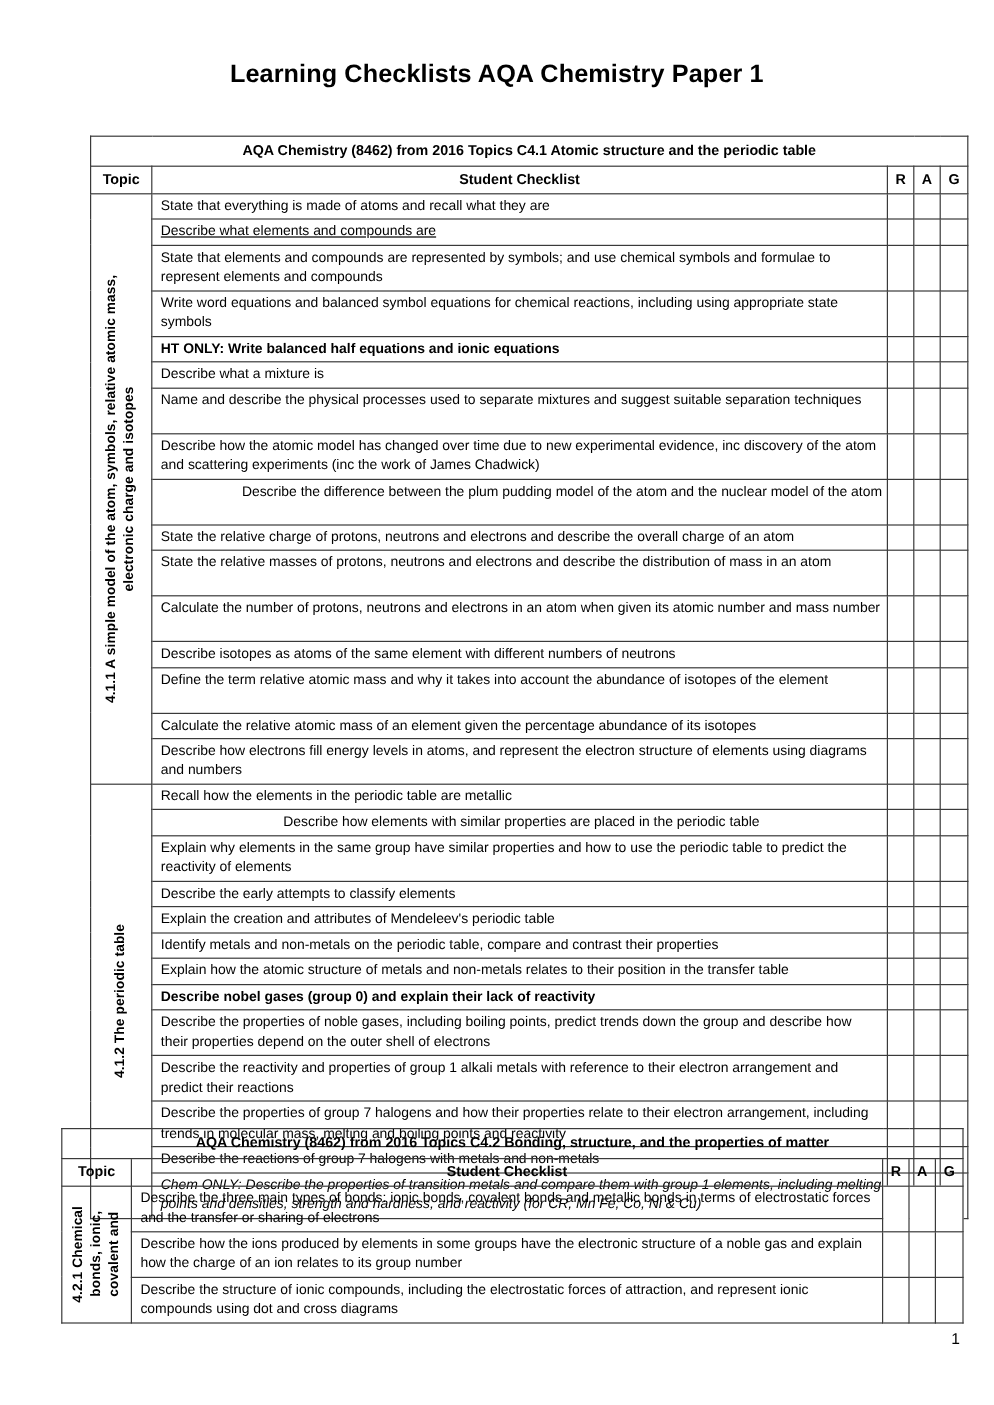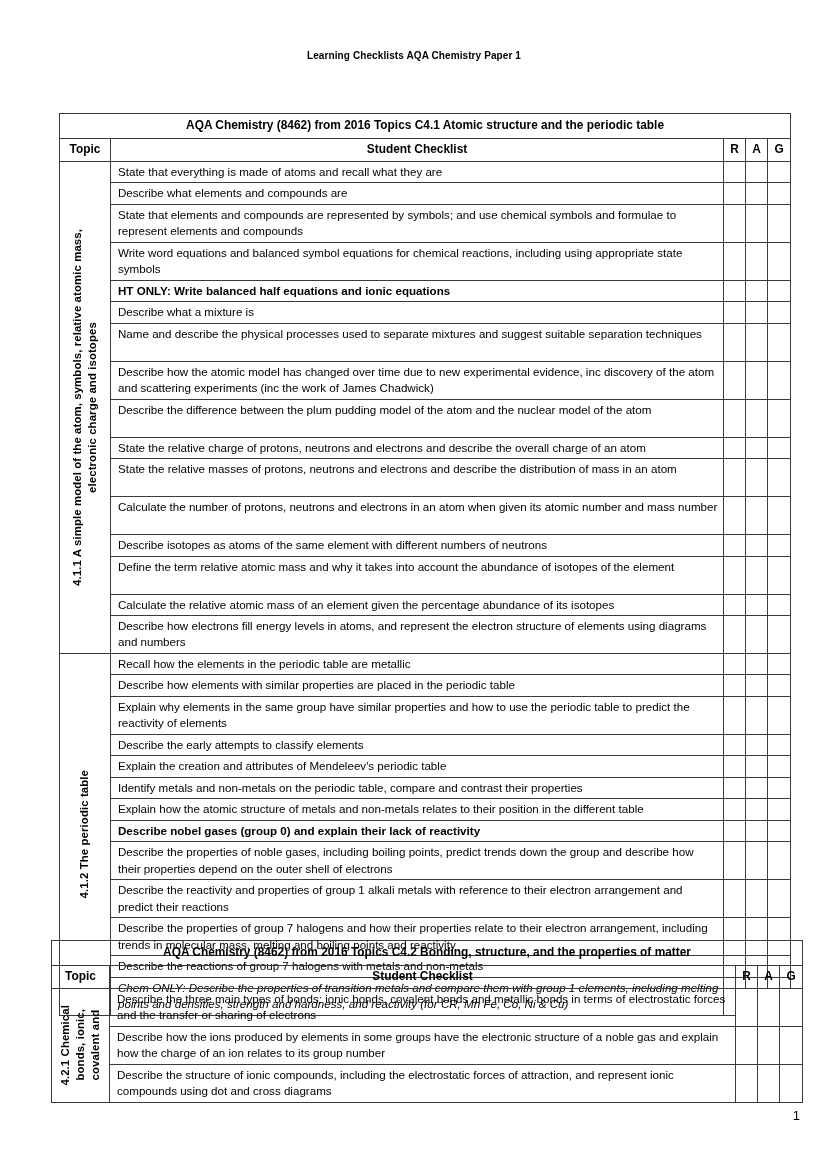--- a/index.html
+++ b/index.html
@@ -20,21 +20,21 @@
     position: absolute;
     inset: 0;
   }
 
   .doc-title {
     position: absolute;
     top: 50px;
     left: 0;
     width: 828px;
     text-align: center;
-    font-size: 10px;
+    font-size: 21px;
     font-weight: bold;
     letter-spacing: 0.1px;
   }
 
   
   table.checklist {
     position: absolute;
     border-collapse: collapse;
     table-layout: fixed;
     font-size: 11.6px;
@@ -107,21 +107,21 @@
     font-size: 13px;
   }
 </style>
 </head>
 <body>
 
 <div class="page">
 
   <div class="doc-title">Learning Checklists AQA Chemistry Paper 1</div>
 
-  <table class="checklist" id="table-0" style="left:59px; top:113px; width:731px;padding-left:28px;">
+  <table class="checklist" id="table-0" style="left:75px; top:113px; width:731px;padding-left:28px;">
     <colgroup>
       <col style="width:51px">
       <col style="width:613px">
       <col style="width:22px">
       <col style="width:22px">
       <col style="width:23px">
     </colgroup>
     <tbody id="tbody-0">
         <tr>
           <td class="banner" colspan="5">AQA Chemistry (8462) from 2016 Topics C4.1 Atomic structure and the periodic table</td>
@@ -139,21 +139,21 @@
               <div class="vert-text">4.1.1 A simple model of the atom, symbols, relative atomic mass,
 electronic charge and isotopes</div>
             </div>
           </td>
           <td class="stmt" style="height: 16px;">State that everything is made of atoms and recall what they are</td>
           <td class="rag"></td>
           <td class="rag"></td>
           <td class="rag"></td>
         </tr>
         <tr>
-          <td class="stmt" style="height: 16px;">Describe what elements and compounds are</td>
+          <td class="stmt" style="height: 16px; text-decoration: underline;">Describe what elements and compounds are</td>
           <td class="rag"></td>
           <td class="rag"></td>
           <td class="rag"></td>
         </tr>
         <tr>
           <td class="stmt" style="height: 33px;">State that elements and compounds are represented by symbols; and use chemical symbols and formulae to represent elements and compounds</td>
           <td class="rag"></td>
           <td class="rag"></td>
           <td class="rag"></td>
         </tr>
@@ -181,21 +181,21 @@
           <td class="rag"></td>
           <td class="rag"></td>
         </tr>
         <tr>
           <td class="stmt" style="height: 33px;">Describe how the atomic model has changed over time due to new experimental evidence, inc discovery of the atom and scattering experiments (inc the work of James Chadwick)</td>
           <td class="rag"></td>
           <td class="rag"></td>
           <td class="rag"></td>
         </tr>
         <tr>
-          <td class="stmt" style="height: 33px;">Describe the difference between the plum pudding model of the atom and the nuclear model of the atom</td>
+          <td class="stmt" style="height: 33px; text-align: right;">Describe the difference between the plum pudding model of the atom and the nuclear model of the atom</td>
           <td class="rag"></td>
           <td class="rag"></td>
           <td class="rag"></td>
         </tr>
         <tr>
           <td class="stmt" style="height: 16px;">State the relative charge of protons, neutrons and electrons and describe the overall charge of an atom</td>
           <td class="rag"></td>
           <td class="rag"></td>
           <td class="rag"></td>
         </tr>
@@ -240,21 +240,21 @@
             <div class="vert-wrap">
               <div class="vert-text">4.1.2 The periodic table</div>
             </div>
           </td>
           <td class="stmt" style="height: 16px;">Recall how the elements in the periodic table are metallic</td>
           <td class="rag"></td>
           <td class="rag"></td>
           <td class="rag"></td>
         </tr>
         <tr>
-          <td class="stmt" style="height: 16px;">Describe how elements with similar properties are placed in the periodic table</td>
+          <td class="stmt" style="height: 16px; text-align: center;">Describe how elements with similar properties are placed in the periodic table</td>
           <td class="rag"></td>
           <td class="rag"></td>
           <td class="rag"></td>
         </tr>
         <tr>
           <td class="stmt" style="height: 33px; margin-top: 36px;">Explain why elements in the same group have similar properties and how to use the periodic table to predict the reactivity of elements</td>
           <td class="rag"></td>
           <td class="rag"></td>
           <td class="rag"></td>
         </tr>
@@ -270,21 +270,21 @@
           <td class="rag"></td>
           <td class="rag"></td>
         </tr>
         <tr>
           <td class="stmt" style="height: 16px;">Identify metals and non-metals on the periodic table, compare and contrast their properties</td>
           <td class="rag"></td>
           <td class="rag"></td>
           <td class="rag"></td>
         </tr>
         <tr>
-          <td class="stmt" style="height: 16px;">Explain how the atomic structure of metals and non-metals relates to their position in the different table</td>
+          <td class="stmt" style="height: 16px;">Explain how the atomic structure of metals and non-metals relates to their position in the transfer table</td>
           <td class="rag"></td>
           <td class="rag"></td>
           <td class="rag"></td>
         </tr>
         <tr>
           <td class="stmt" style="height: 16px; font-weight: bold;">Describe nobel gases (group 0) and explain their lack of reactivity</td>
           <td class="rag"></td>
           <td class="rag"></td>
           <td class="rag"></td>
         </tr>

